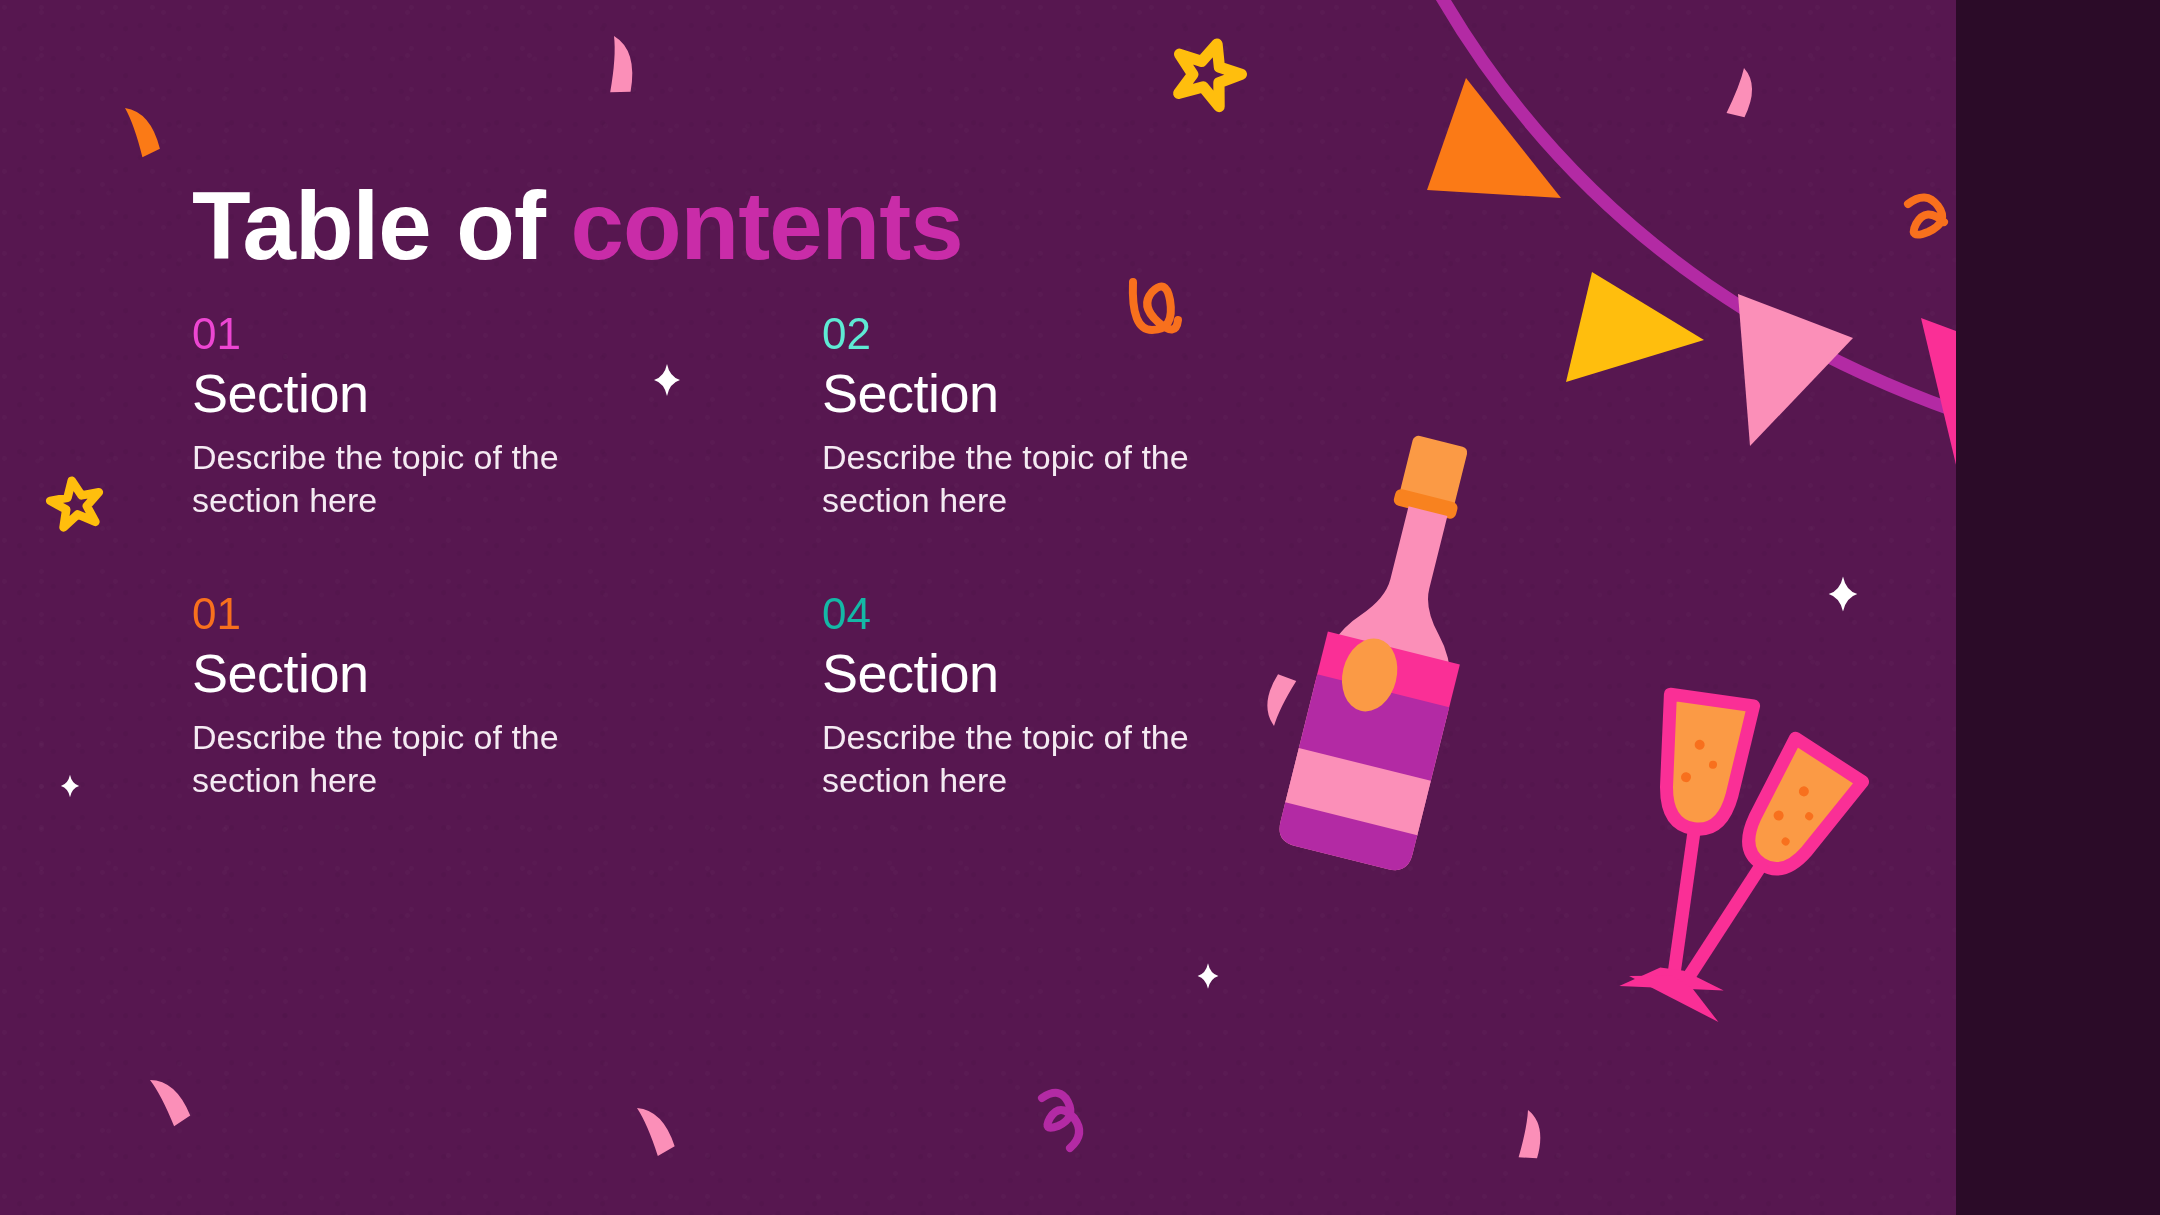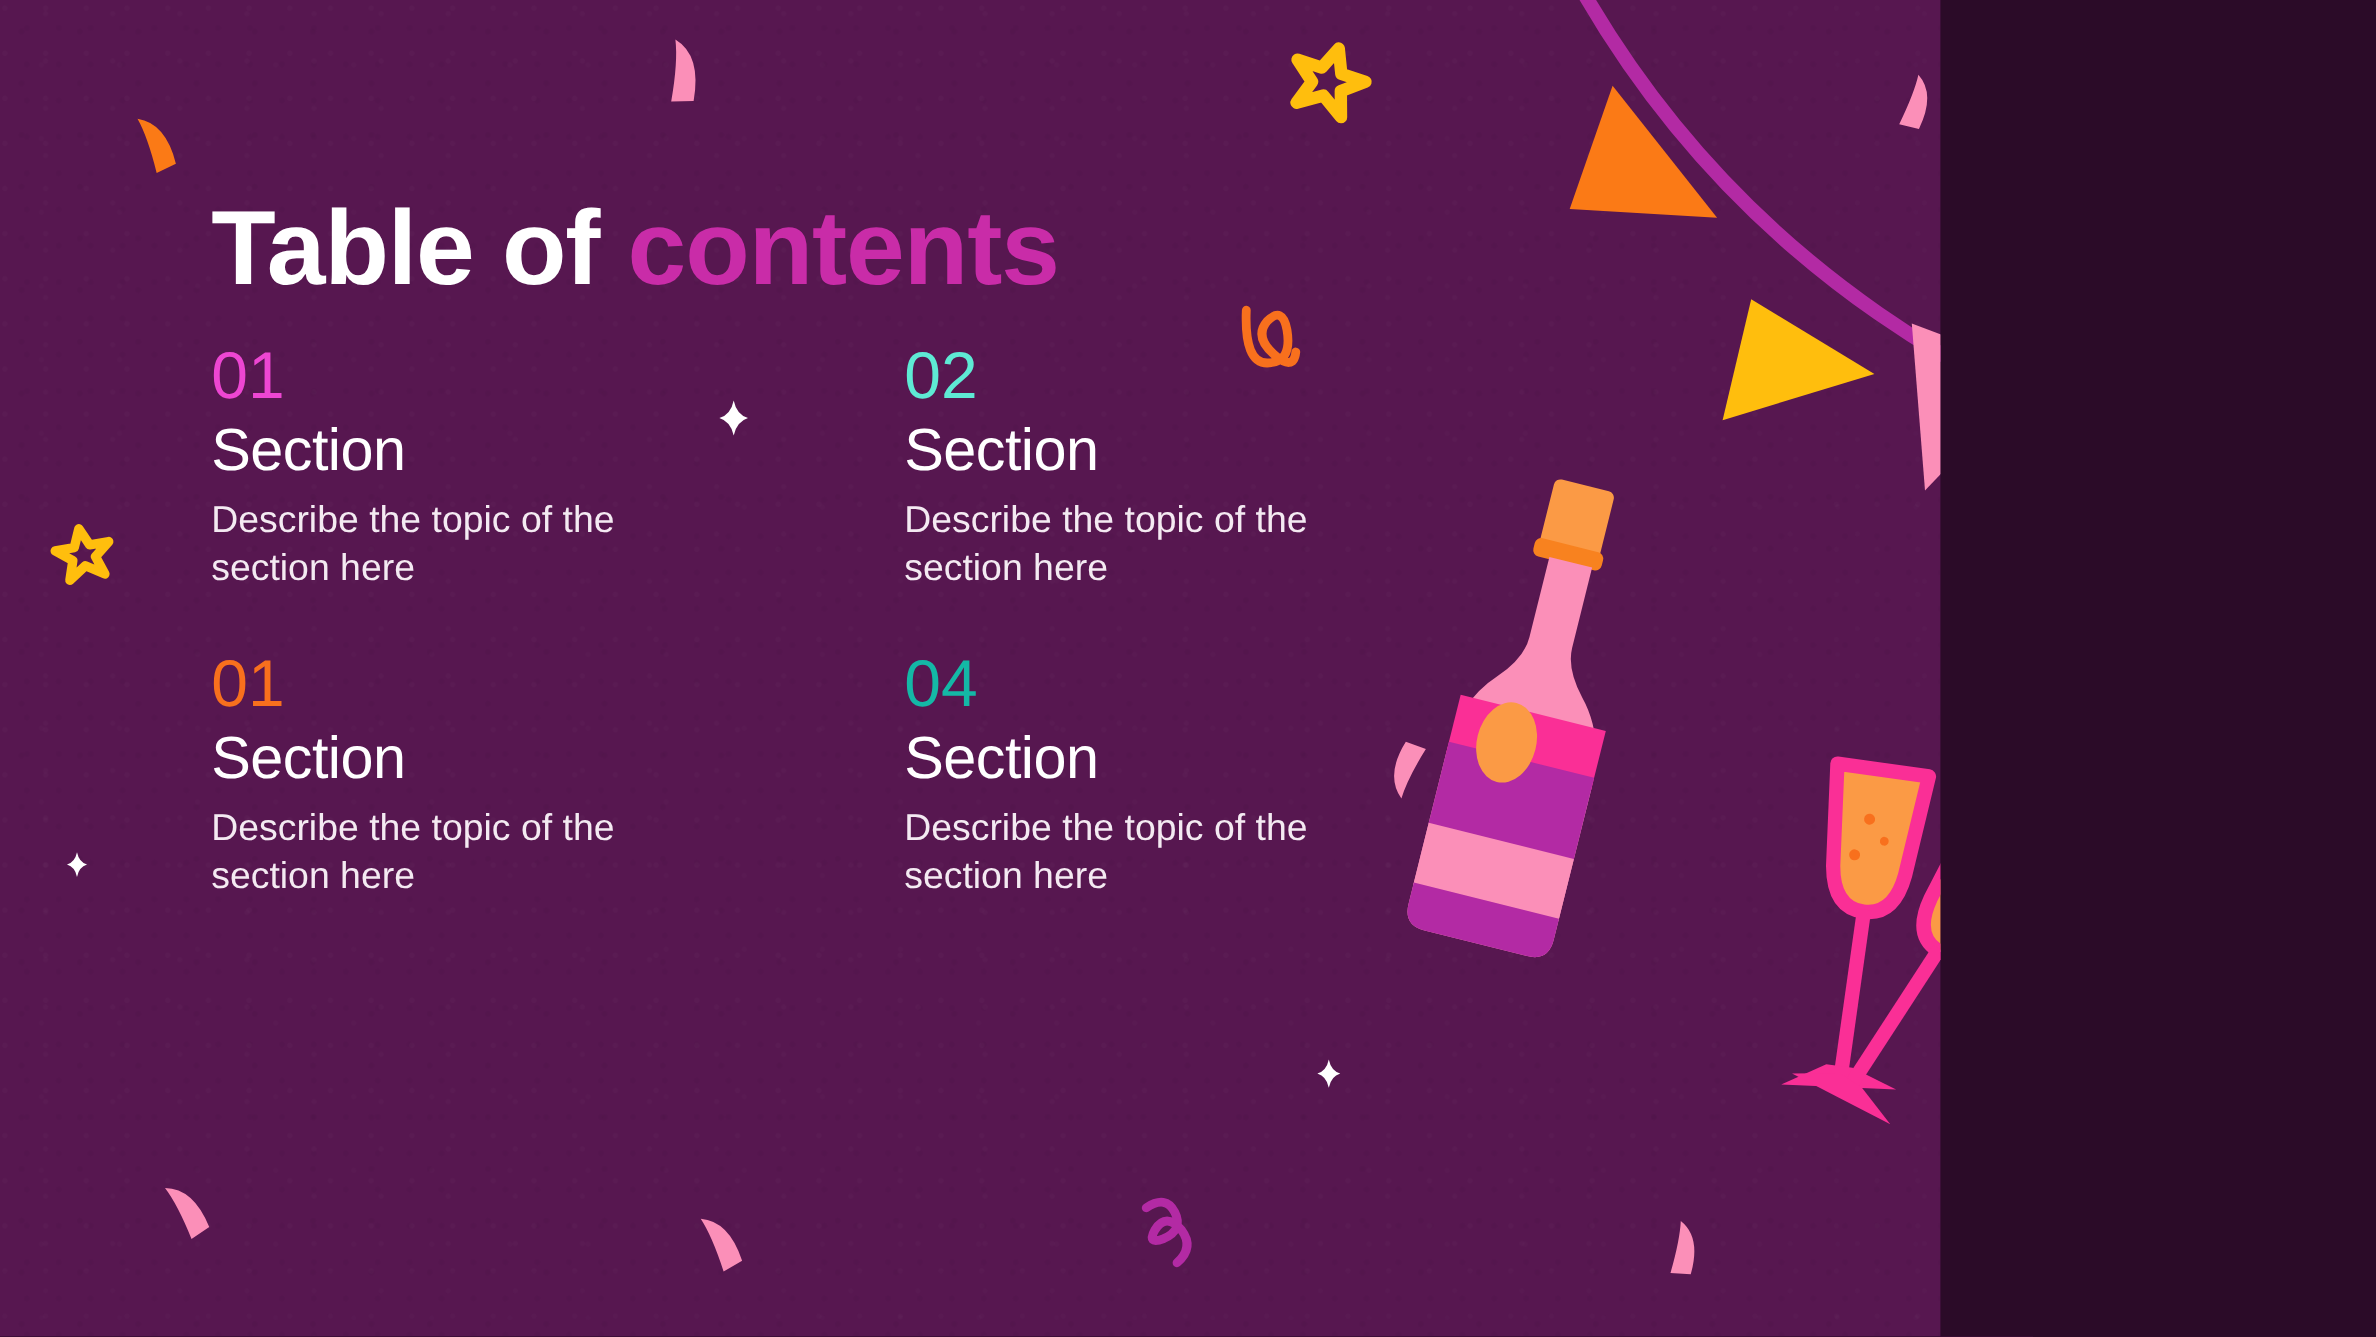--- a/index.html
+++ b/index.html
@@ -6,21 +6,21 @@
     margin: 0;
     padding: 0;
     background: #2b0b28;
   }
   body {
     font-family: "Liberation Sans", sans-serif;
   }
 
   #slide {
     position: relative;
-    width: 1764px;
+    width: 1956px;
     height: 1215px;
     overflow: hidden;
     background-color: #571750;
   }
 
   
   #grain {
     position: absolute;
     inset: 0;
     pointer-events: none;
@@ -64,21 +64,21 @@
     top: 312px;
     width: 1180px;
     display: grid;
     grid-template-columns: 630px 550px;
     grid-template-rows: 280px 280px;
   }
 
   .toc-item { position: relative; }
 
   .toc-num {
-    font-size: 60px;
+    font-size: 44px;
     line-height: 1;
     letter-spacing: 0px;
     margin: 0 0 8px 0;
   }
   .toc-heading {
     font-size: 54px;
     line-height: 1.08;
     color: #ffffff;
     margin: 0 0 14px 0;
     letter-spacing: -0.5px;

